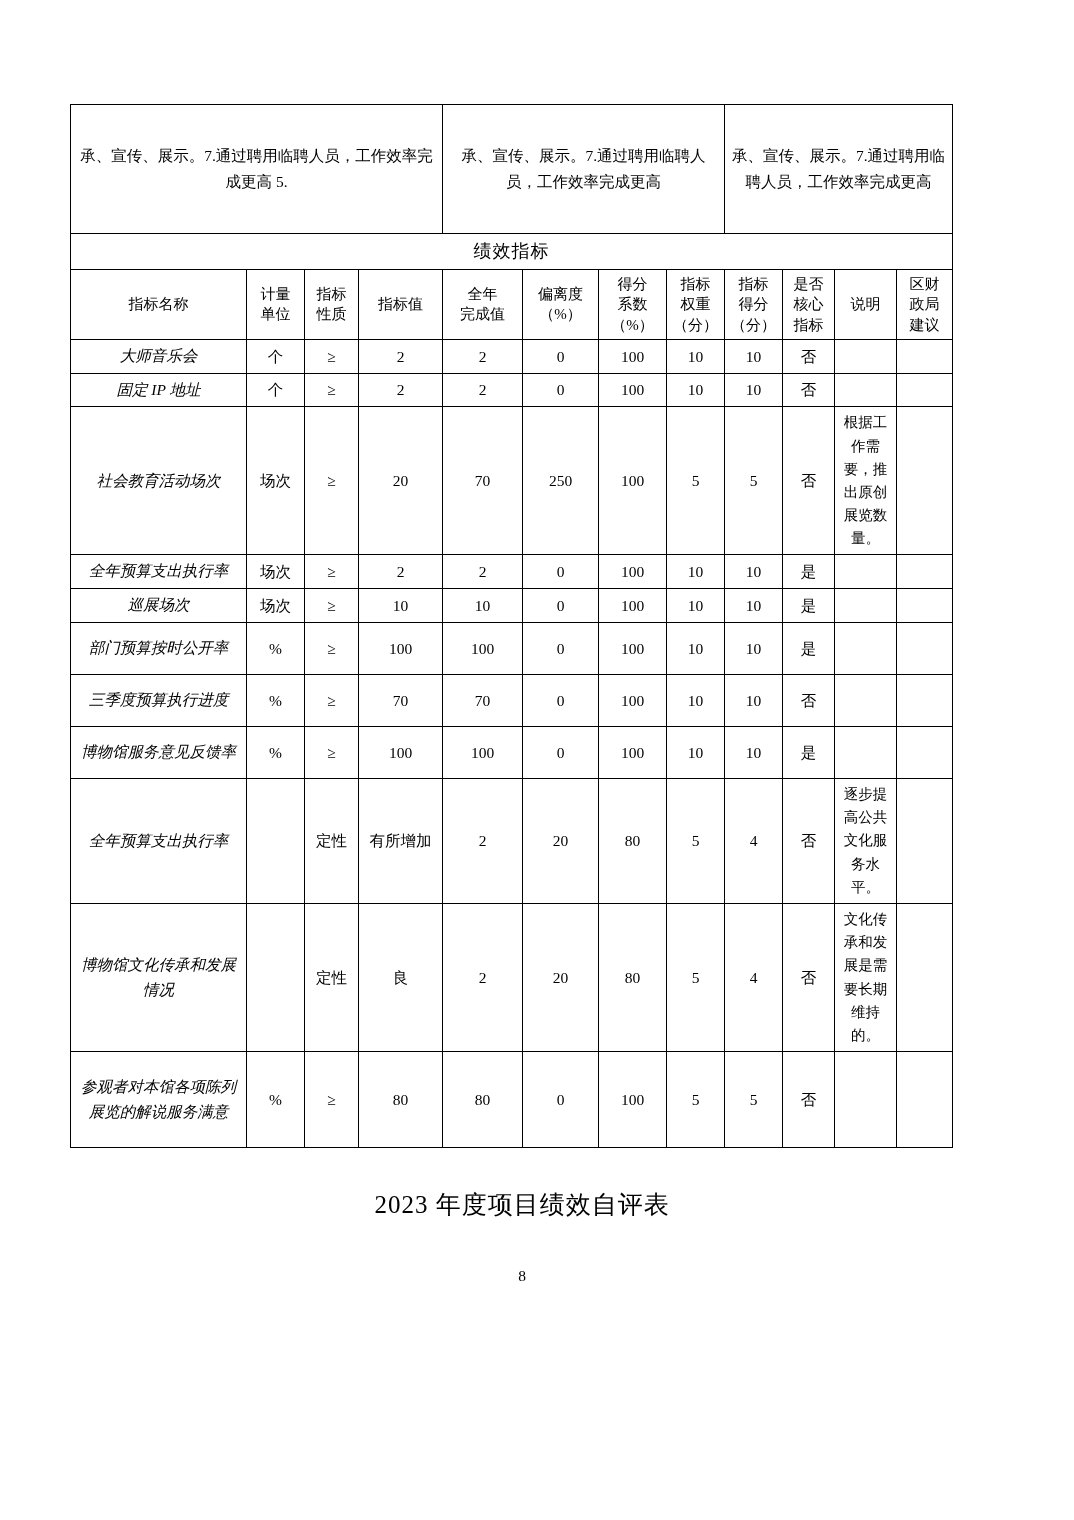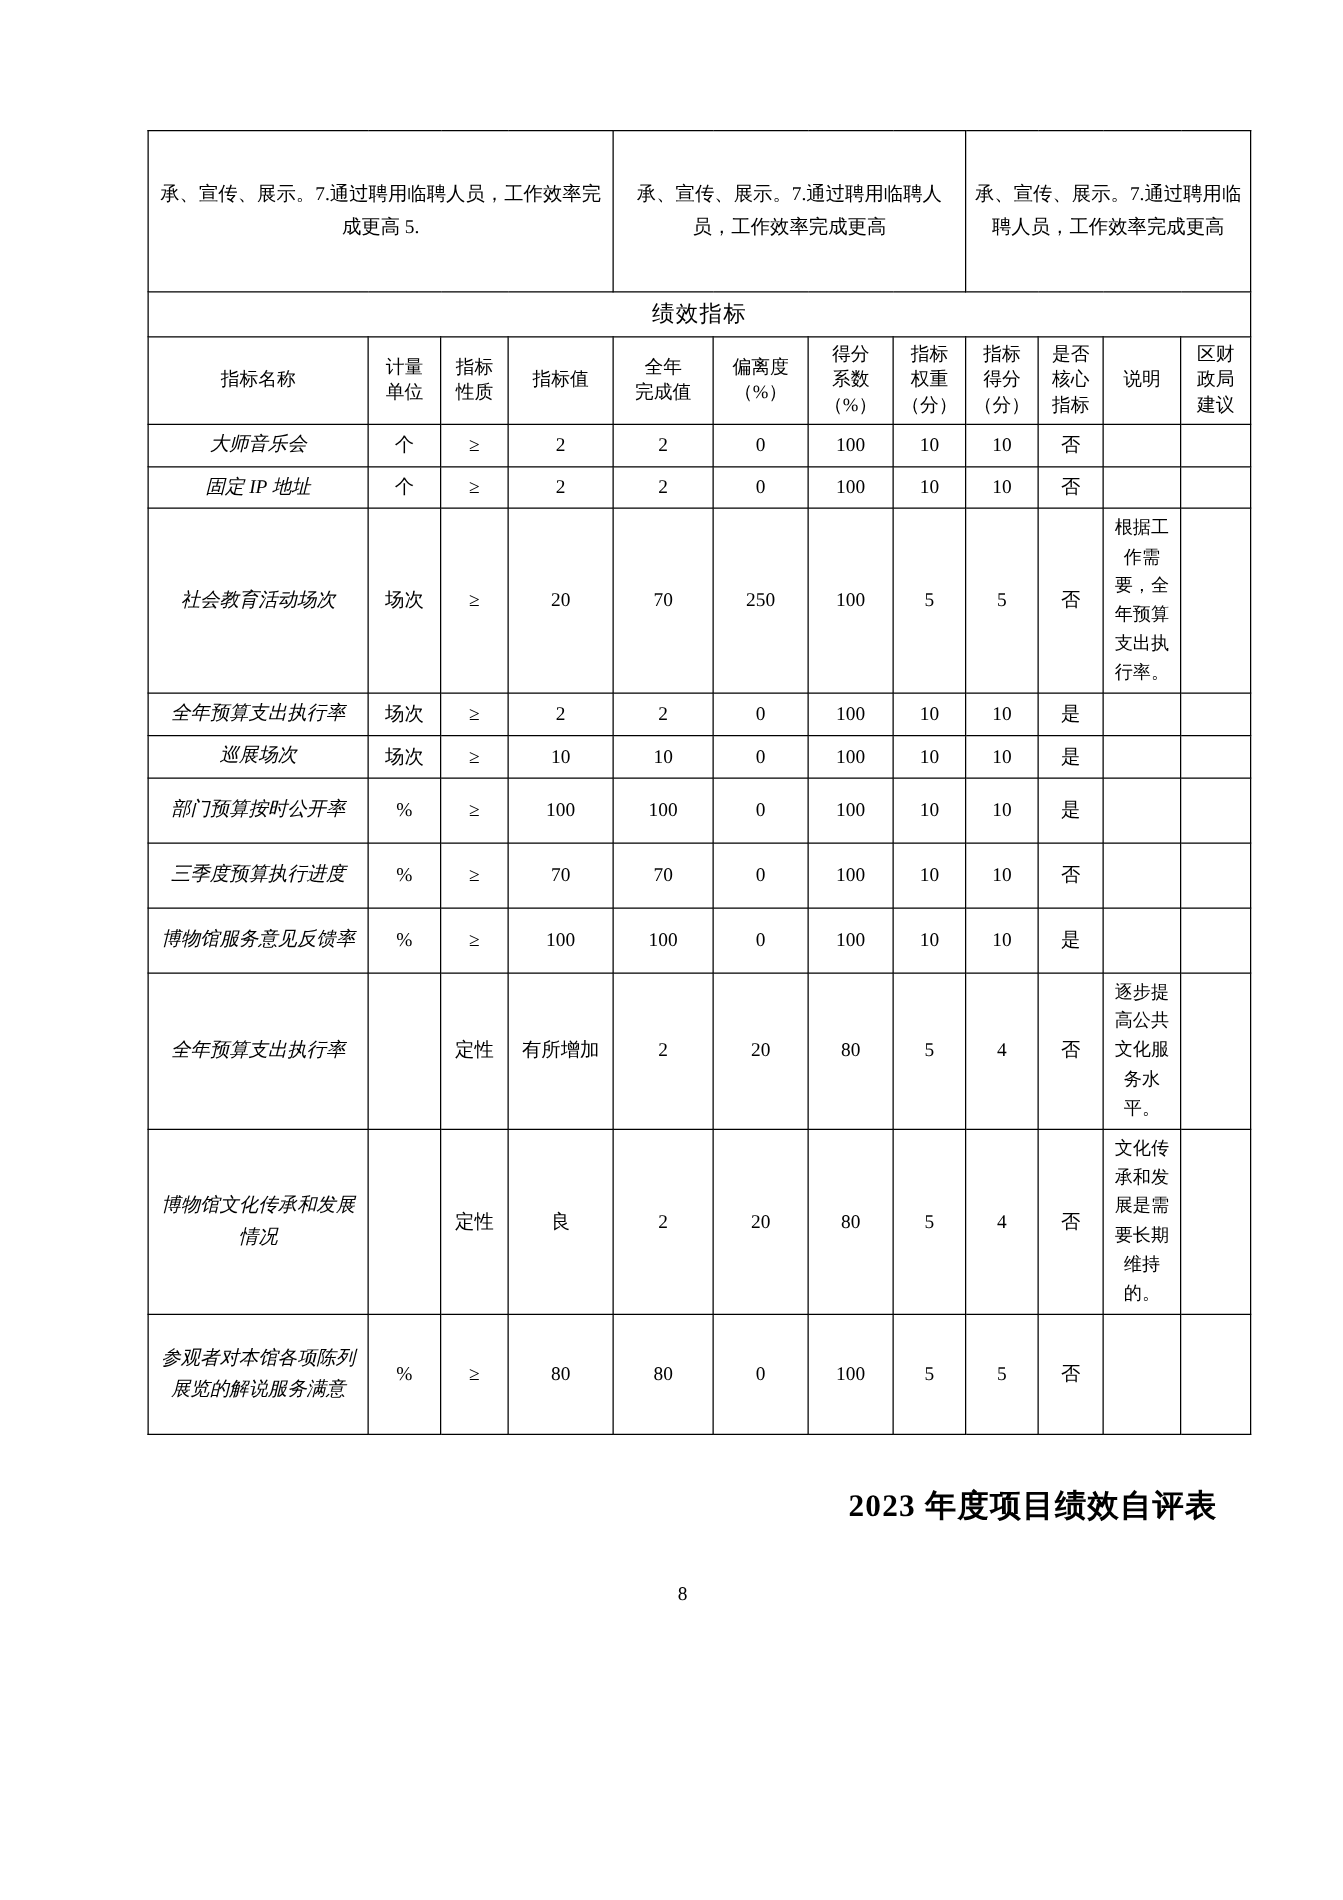--- a/index.html
+++ b/index.html
@@ -13,21 +13,21 @@
     font-family: "Liberation Serif", "DejaVu Serif", serif;
     color: #000000;
     position: relative;
   }
   .page {
     position: absolute;
     left: 0; top: 0;
     width: 1074px;
     height: 1520px;
     box-sizing: border-box;
-    padding: 104px 100px 0 118px;
+    padding: 104px 100px 0 70px;
   }
   table.doc {
     border-collapse: collapse;
     width: 862px;
     table-layout: fixed;
     font-size: 15.5px;
     line-height: 1.5;
   }
   table.doc td {
     border: 1px solid #000000;
@@ -58,24 +58,24 @@
     line-height: 1.35;
     font-size: 15px;
     padding: 6px 2px;
   }
   td.note {
     font-size: 14.5px;
     line-height: 1.6;
     padding: 6px 4px;
   }
   .doc-title {
-    text-align: right;
+    text-align: center;
     font-size: 25px;
     font-family: "Liberation Serif", "DejaVu Serif", serif;
-    font-weight: bold;
+    font-weight: normal;
     margin-top: 40px;
     letter-spacing: 1px;
   }
   .page-num {
     text-align: center;
     font-size: 15.5px;
     margin-top: 46px;
   }
   .h-sub { display: block; }
 </style>
@@ -189,21 +189,21 @@
         <td class="name">社会教育活动场次</td>
         <td>场次</td>
         <td>≥</td>
         <td>20</td>
         <td>70</td>
         <td>250</td>
         <td>100</td>
         <td>5</td>
         <td>5</td>
         <td>否</td>
-        <td class="note">根据工作需要，全年预算支出执行率。</td>
+        <td class="note">根据工作需要，推出原创展览数量。</td>
         <td></td>
       </tr>
 
       <tr>
         <td class="name">全年预算支出执行率</td>
         <td>场次</td>
         <td>≥</td>
         <td>2</td>
         <td>2</td>
         <td>0</td>

